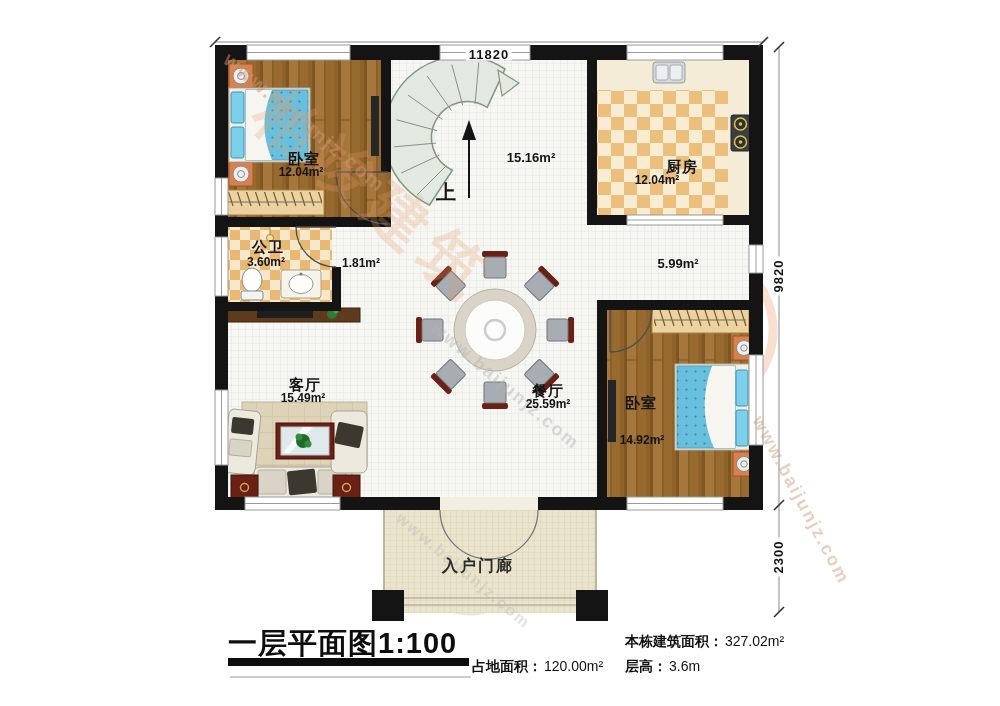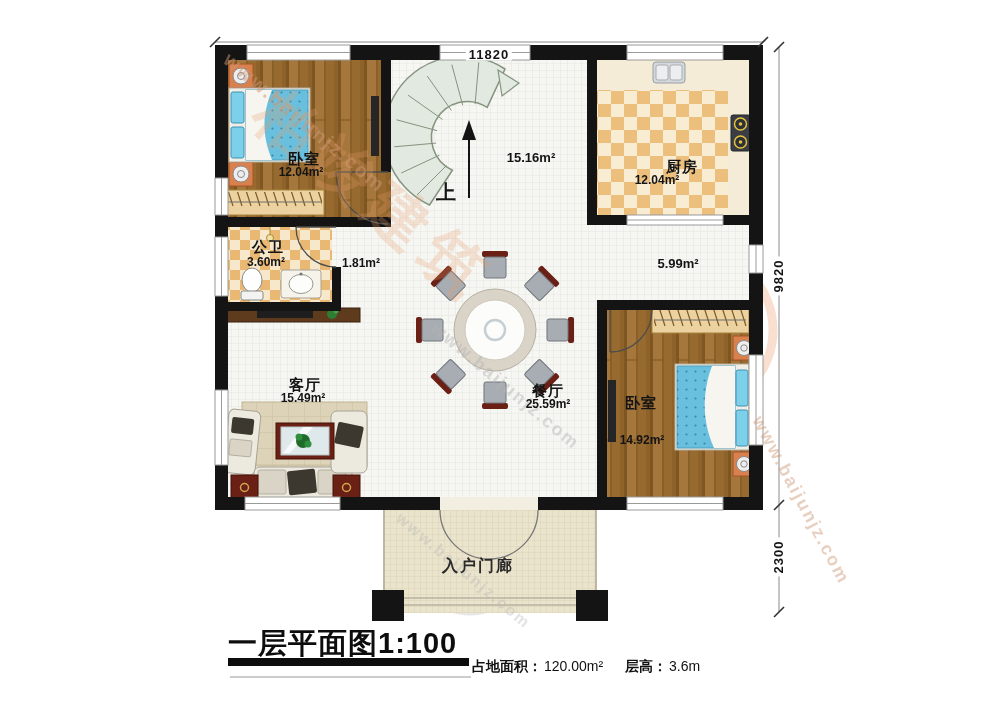--- a/index.html
+++ b/index.html
@@ -366,20 +366,23 @@
 <span class="lbl up" style="left:446px;top:192px;">上</span>
 
 <span class="lbl dim" style="left:489px;top:34px;margin-top:20px;">11820</span>
 <span class="lbl dim dimv" style="left:778px;top:276px;">9820</span>
 <span class="lbl dim dimv" style="left:778px;top:557px;">2300</span>
 
 <div class="tb-title">一层平面图1:100</div>
 <div class="tb-thick"></div>
 <div class="tb-thin"></div>
 
+<div class="stat" style="left:625px;top:633px;">
+  <span class="sl">本栋建筑面积：</span><span class="sv">327.02m²</span>
+</div>
 <div class="stat" style="left:472px;top:658px;">
   <span class="sl">占地面积：</span><span class="sv">120.00m²</span>
 </div>
 <div class="stat" style="left:625px;top:658px;">
   <span class="sl">层高：</span><span class="sv">3.6m</span>
 </div>
 
 </div>
 
 </body></html>

